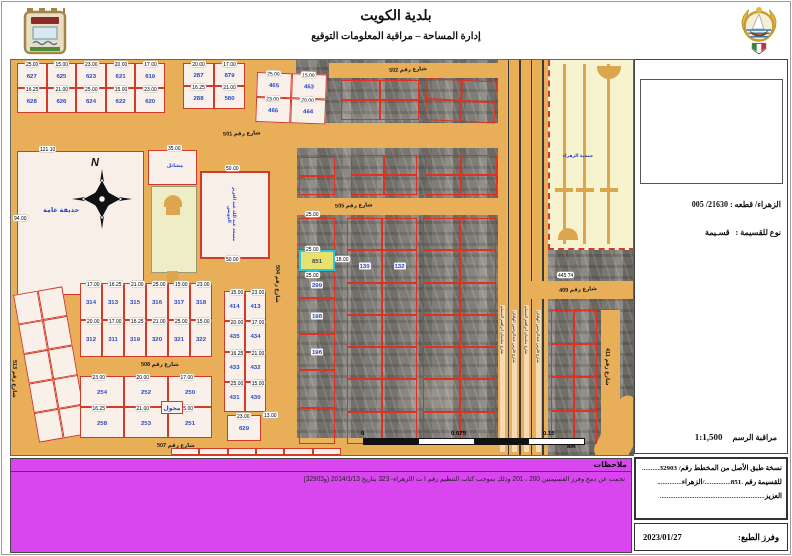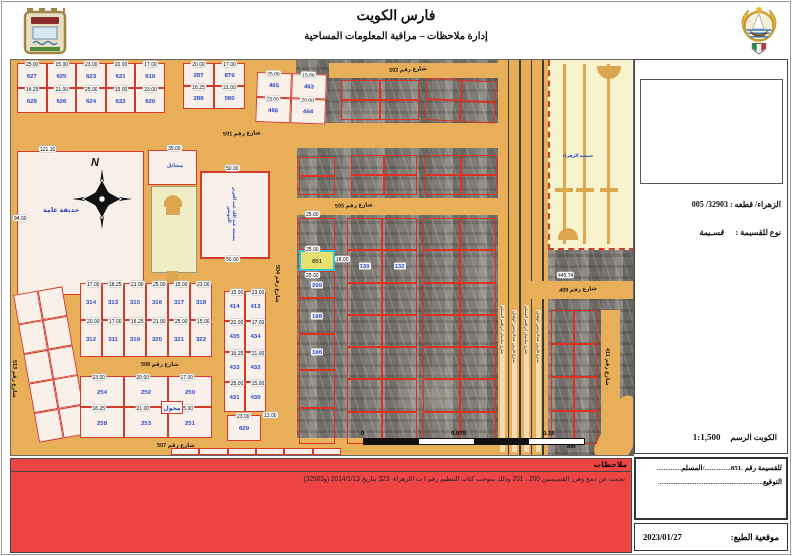--- a/index.html
+++ b/index.html
@@ -59,21 +59,21 @@
   .sb0{left:10px;} .sbm{left:100px;} .sbx{left:192px;} .sbu{left:216px;top:15px !important;}
   .sb-bar{position:absolute;left:12px;top:10px;width:220px;height:5px;border:1px solid #111;display:flex;}
   .sb-bar i{flex:1;display:block;} .sb-bar i:nth-child(odd){background:#111;} .sb-bar i:nth-child(even){background:#fff;}
   .khaki{left:140px;top:126px;width:44px;height:85px;background:#EFEDC6;border:1px solid #9a9a74;z-index:3;}
   .khaki .dome{position:absolute;left:12px;top:8px;width:18px;height:12px;background:#DCA64F;border-radius:9px 9px 0 0;}
   .khaki .base{position:absolute;left:14px;top:20px;width:14px;height:8px;background:#DCA64F;}
   .kstem{left:156px;top:211px;width:11px;height:24px;background:#DCA64F;z-index:3;}
   .kstem:after{content:"";position:absolute;left:-3px;top:22px;border:8px solid transparent;border-top-color:#DCA64F;}
 
   
-  .notes{position:absolute;left:8px;top:456px;width:620px;height:93px;border:1px solid #444;background:#ef4444;}
+  .notes{position:absolute;left:8px;top:456px;width:620px;height:93px;border:1px solid #444;background:#d946ef;}
   .notes-title{height:13px;border-bottom:1px solid #444;text-align:right;font-size:7.5px;font-weight:bold;
     padding:1px 4px 0 0;box-sizing:border-box;}
   .notes-body{direction:rtl;text-align:right;font-size:6.5px;color:#222;padding:3px 6px;line-height:8px;}
 
   
   .sidebar-top{position:absolute;left:632px;top:57px;width:154px;height:395px;border:1px solid #444;
     background:#fff;box-sizing:border-box;direction:rtl;}
   .loc-label{text-align:right;font-size:8px;font-weight:bold;padding:3px 6px 2px 0;
     font-family:"Liberation Serif","DejaVu Serif",serif;}
   .loc-box{position:absolute;left:5px;top:19px;width:141px;height:103px;border:1px solid #555;background:#fff;}
@@ -101,22 +101,22 @@
       <svg width="54" height="50" viewBox="0 0 54 50">
         <rect x="7" y="7" width="40" height="41" rx="5" fill="#E9DDC2" stroke="#A08448" stroke-width="2.5"></rect>
         <path d="M9,8 v-5 h6 v4 h6 v-4 h6 v4 h6 v-4 h6 v4 h6 v-4 h2 v5 Z" fill="#A08448"></path>
         <rect x="13" y="12" width="28" height="7" rx="1" fill="#8B2A2A"></rect>
         <rect x="15" y="22" width="24" height="12" fill="#D8E8F1" stroke="#6E92A8" stroke-width="1"></rect>
         <path d="M15,38 q3,-3 6,0 q3,3 6,0 q3,-3 6,0 q3,3 6,0" fill="none" stroke="#3C78B4" stroke-width="1.5"></path>
         <rect x="12" y="42" width="30" height="4" fill="#4E8C3A"></rect>
       </svg>
     </div>
     <div class="titles">
-      <div class="t1">فارس الكويت</div>
-      <div class="t2">إدارة ملاحظات – مراقبة المعلومات المساحية</div>
+      <div class="t1">بلدية الكويت</div>
+      <div class="t2">إدارة المساحة – مراقبة المعلومات التوقيع</div>
     </div>
     <div class="state-emblem">
       <svg width="46" height="50" viewBox="0 0 48 52">
         <path d="M10,30 Q1,16 13,5 Q9,18 16,28 Z" fill="#E3B83C" stroke="#B8922D" stroke-width="1"></path>
         <path d="M38,30 Q47,16 35,5 Q39,18 32,28 Z" fill="#E3B83C" stroke="#B8922D" stroke-width="1"></path>
         <circle cx="24" cy="22" r="15" fill="#F6EFD8" stroke="#C79A35" stroke-width="2.5"></circle>
         <circle cx="24" cy="5" r="3" fill="#E3B83C"></circle>
         <path d="M24,9 L17,25 L29,25 Z" fill="#fff" stroke="#999" stroke-width="0.8"></path>
         <path d="M11,26 h26 M13,29.5 h22 M15,33 h18" stroke="#2D7CC0" stroke-width="1.6"></path>
         <path d="M14,26 Q24,35 34,26 L31,31 Q24,35 17,31 Z" fill="#7A4A28"></path>
@@ -518,34 +518,35 @@
       <div class="lane-label" style="left: 525px; top: 250px; height: 140px;">شارع فارس عبدالرحمن الوقيان</div>
     </div>
 
   <div class="notes">
     <div class="notes-title">ملاحظات</div>
     <div class="notes-body">نجمت عن دمج وفرز القسيمتين 200 ، 201 وذلك بموجب كتاب التنظيم رقم ا ت /الزهراء- 323 بتاريخ 2014/1/13 (و32903)</div>
   </div>
 
   <div class="sidebar-top">
     <div class="loc-box"></div>
-    <div class="sb-line line-area">الزهراء/ قطعه :  32903/ 005</div>
+    <div class="sb-line line-area">الزهراء/ قطعه :  21630/ 005</div>
     <div class="sb-line line-type">
       <span>نوع للقسيمة :</span>
-      <span style="margin-right:10px;font-style:italic;">قسـيمة</span>
+      <span style="margin-right:4px;">قسـيمة</span>
     </div>
     <div class="sb-line line-scale">
-      <span>الكويت الرسم</span>
+      <span>مراقبة الرسم</span>
       <b>1:1,500</b>
     </div>
   </div>
 
   <div class="cert">
-    <div>للقسيمة رقم .851.............../المسلم..............</div>
-    <div>التوقيع............................................................</div>
+    <div>نسخة طبق الأصل من المخطط رقم/ 32903..........</div>
+    <div>للقسيمة رقم .851.............../الزهراء..............</div>
+    <div>العزيز............................................................</div>
   </div>
 
   <div class="datebox">
-    <span>موقعية الطبع:</span>
+    <span>وفرز الطبع:</span>
     <span>2023/01/27</span>
   </div>
 
 </div>
 
 </body></html>

